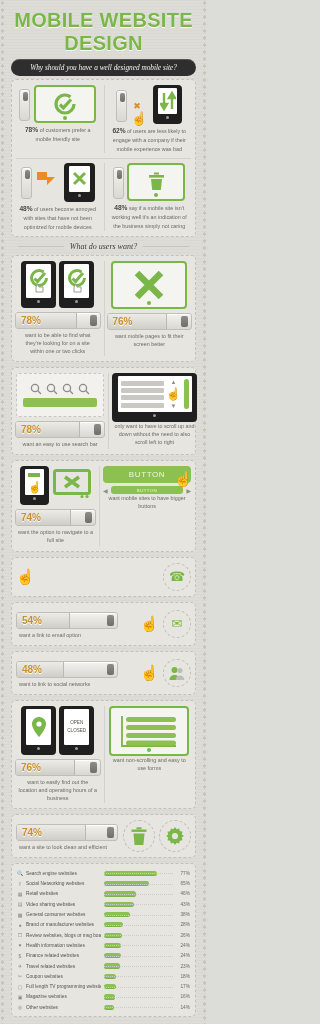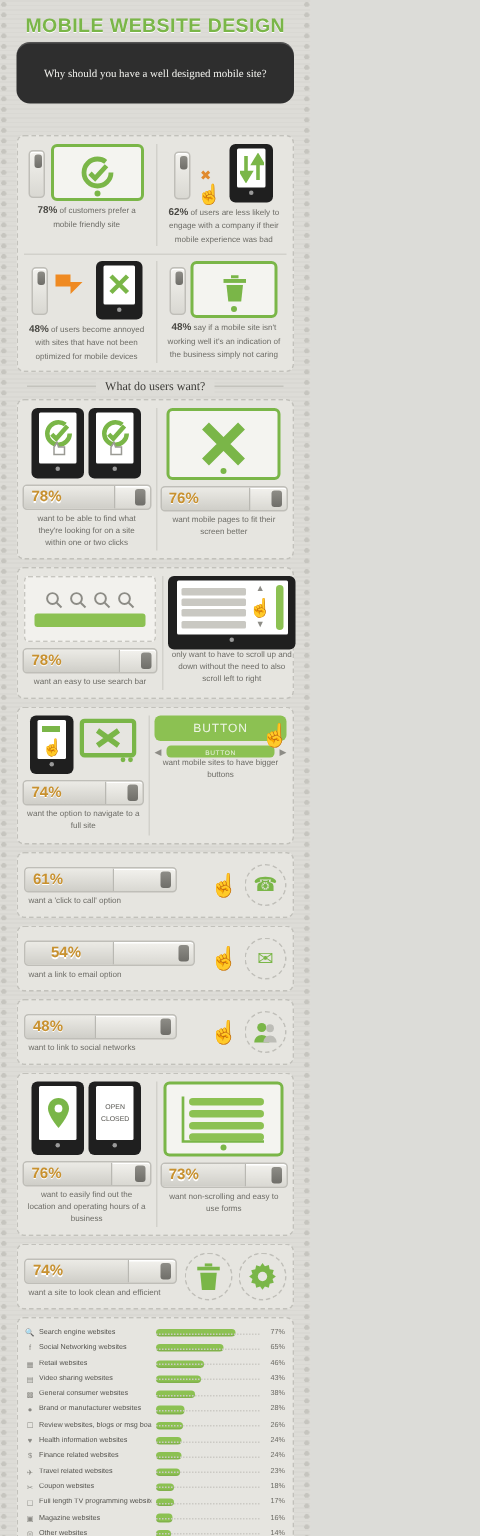--- a/index.html
+++ b/index.html
@@ -22,34 +22,35 @@
     content:"";position:absolute;top:0;bottom:0;width:5px;
     background-image:radial-gradient(circle at 2.5px 3px, #c6c5bf 1.6px, transparent 1.8px);
     background-size:5px 7px;
   }
   .page:before{left:0;} .page:after{right:0;}
 
   .title{
     text-align:center;
     color:#7ab648;
     font-weight:bold;
-    font-size:13px;
+    font-size:20px;
     letter-spacing:0.3px;
     padding:9px 0 4px;
     text-shadow:0 1px 0 #fff;
   }
   .qbar{
-    margin:0 7px 21px;
+    margin:0 7px 3px;
     background:#2e2e2e;
     border-radius:9px;
     color:#f2f2ee;
     font-family:"Liberation Serif", serif;
+    font-style:italic;
     font-size:7.3px;
     text-align:center;
-    padding:16px 2px;
+    padding:4px 2px;
     box-shadow:inset 0 1px 0 rgba(255,255,255,.18);
   }
   .panel{
     margin:0 7px 5px;
     background:#e6e5e0;
     border:1px dashed #c2c1bb;
     border-radius:5px;
     padding:5px 4px;
     box-sizing:border-box;
   }
@@ -80,21 +81,21 @@
   }
   .meter .fill{position:absolute;left:0;top:0;bottom:0;background:linear-gradient(#ecebe6,#cfcec8);border-right:1px solid #b9b8b2;border-radius:2px 0 0 2px;}
   .meter .pv{position:relative;color:#c8912f;font-size:10px;font-weight:bold;padding-left:5px;text-shadow:0 1px 0 #fff;}
   .meter .knob{position:absolute;right:3px;top:2px;bottom:2px;width:7px;background:linear-gradient(#8e8d87,#6f6e69);border-radius:2px;}
   .cap{font-size:5.4px;color:#6d6c66;text-align:center;line-height:1.5;padding:0 2px 1px;}
 
   .fact{font-size:5.4px;color:#6d6c66;text-align:center;line-height:1.55;padding:2px 3px 0;}
   .fact .n{color:#4a4944;font-weight:bold;font-size:6.6px;}
 
   .sechead{
-    text-align:center;font-family:"Liberation Serif",serif;
+    text-align:center;font-family:"Liberation Serif",serif;font-style:italic;
     font-size:8px;color:#3d3c38;margin:5px 0 4px;position:relative;
   }
   .sechead span{background:#dddcd7;padding:0 6px;position:relative;z-index:1;}
   .sechead:before{content:"";position:absolute;left:14px;right:14px;top:50%;border-top:1px solid #c4c3bd;}
 
   
   .wide{display:flex;align-items:center;justify-content:space-between;gap:4px;}
   .wide .left{flex:1;}
   .circ{
     width:26px;height:26px;border-radius:50%;
@@ -342,37 +343,29 @@
           </div>
           <span style="position:absolute;right:-2px;top:4px;font-size:15px;color:#8d8c86;">☝</span>
         </div>
         <div class="cap">want mobile sites to have bigger buttons</div>
       </div>
     </div>
   </div>
 
   <div class="panel">
     <div class="wide">
+      <span class="hand">☝</span>
+      <div class="circ">☎</div>
+    </div>
+  </div>
+
+  <div class="panel">
+    <div class="wide">
       <div class="left">
         <div class="meter" style="max-width:100px;">
-          <div class="fill" style="width:58%"></div>
-          <div class="pv">61%</div>
-            <div class="knob"></div>
-        </div>
-        <div class="cap" style="text-align:left;padding-left:3px;">want a 'click to call' option</div>
-      </div>
-      <span class="hand">☝</span>
-      <div class="circ">☎</div>
-    </div>
-  </div>
-
-  <div class="panel">
-    <div class="wide">
-      <div class="left">
-        <div class="meter" style="max-width:100px;padding-left:12px;">
           <div class="fill" style="width:52%"></div>
           <div class="pv">54%</div>
             <div class="knob"></div>
         </div>
         <div class="cap" style="text-align:left;padding-left:3px;">want a link to email option</div>
       </div>
       <span class="hand">☝</span>
       <div class="circ">✉</div>
     </div>
   </div>
@@ -430,25 +423,20 @@
       <div class="cell">
         <div class="tab-green" style="width:76px;height:46px;">
           <svg width="62" height="34" viewBox="0 0 62 34">
             <path d="M4 2v30h54" fill="none" stroke="#7ab648" stroke-width="1.8"></path>
             <rect x="8" y="3" width="50" height="5" rx="2.5" fill="#8cc152"></rect>
             <rect x="8" y="11" width="50" height="5" rx="2.5" fill="#8cc152"></rect>
             <rect x="8" y="19" width="50" height="5" rx="2.5" fill="#8cc152"></rect>
             <rect x="8" y="26.5" width="50" height="5" rx="2.5" fill="#8cc152"></rect>
           </svg>
         </div>
-        <div class="meter">
-          <div class="fill" style="width:67%"></div>
-          <div class="pv">73%</div>
-            <div class="knob"></div>
-        </div>
         <div class="cap">want non-scrolling and easy to use forms</div>
       </div>
     </div>
   </div>
 
   <div class="panel">
     <div class="wide">
       <div class="left">
         <div class="meter" style="max-width:100px;">
           <div class="fill" style="width:68%"></div>

